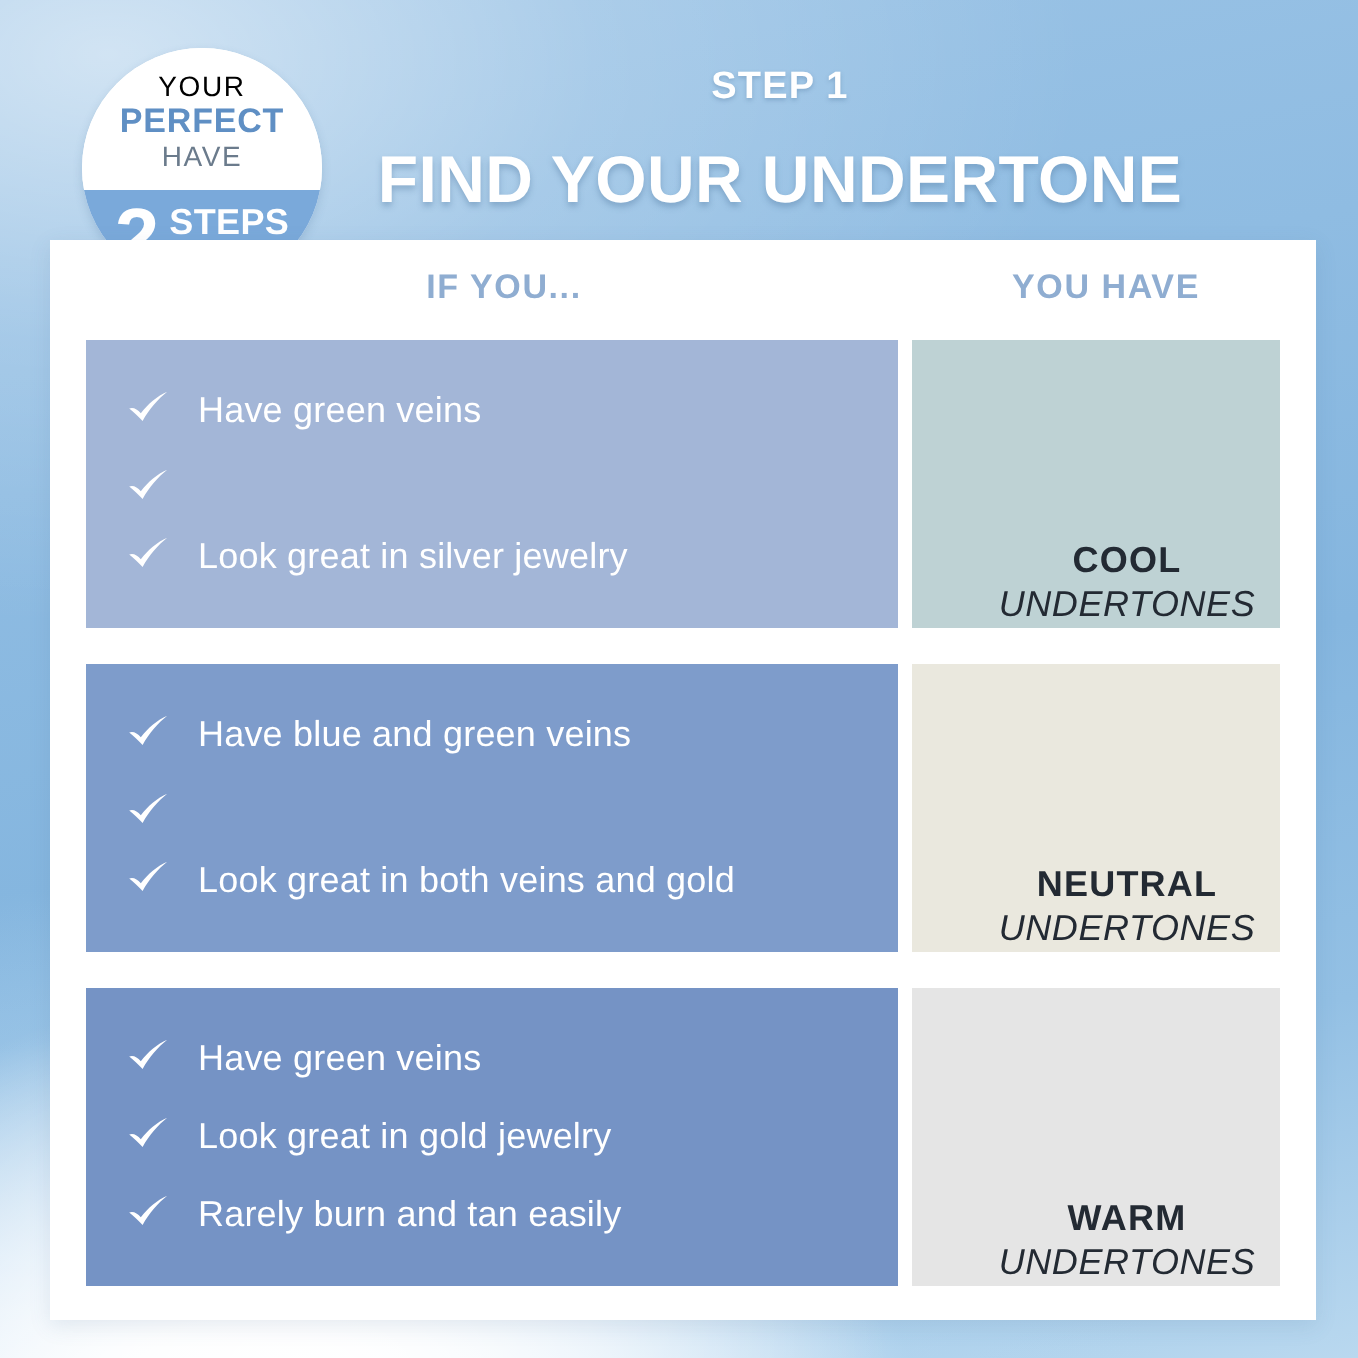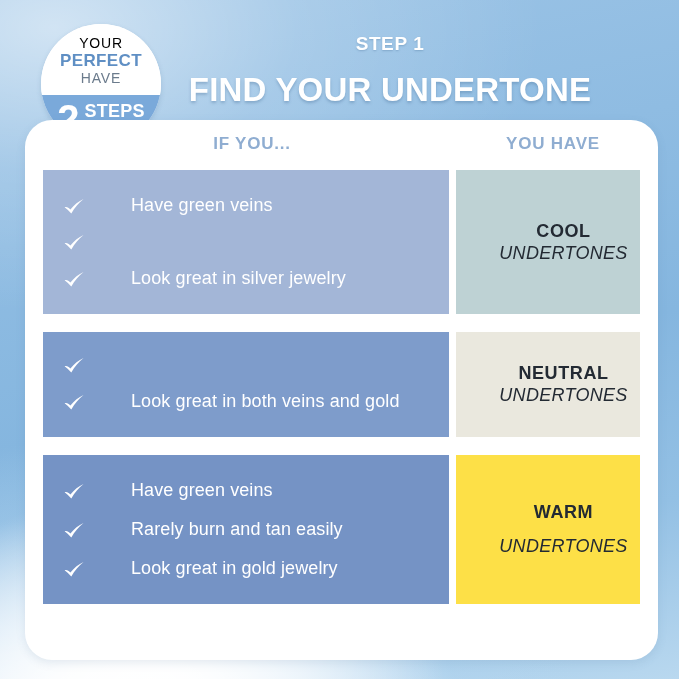--- a/index.html
+++ b/index.html
@@ -146,21 +146,20 @@
     opacity: 0.95;
   }
 
   
   #card {
     position: absolute;
     left: 25px; top: 120px;
     width: 633px; height: 540px;
     background: #ffffff;
     box-shadow: 0 3px 10px rgba(70,110,150,0.13);
-    border-radius: 27px;
   }
 
   
   .col-head {
     position: absolute;
     top: 14px;
     font-size: 17px;
     font-weight: bold;
     letter-spacing: 0.8px;
     color: #8fadd1;
@@ -189,23 +188,22 @@
     display: flex;
     flex-direction: column;
     justify-content: center;
   }
   .row-1 .criteria { background: #a3b6d7; }
   .row-2 .criteria { background: #7e9ccb; }
   .row-3 .criteria { background: #7593c5; }
 
   .criteria-item {
     display: flex;
-    align-items: center;
+    align-items: flex-start;
     margin: 7px 0;
-    gap: 32px;
   }
   .check {
     flex: 0 0 auto;
     width: 22px;
     margin-right: 14px;
     margin-top: 2px;
     display: block;
   }
   .criteria-text {
     color: #ffffff;
@@ -214,27 +212,27 @@
     letter-spacing: 0.1px;
   }
 
   .swatch {
     width: 189px;
     margin-left: 7px;
     box-sizing: border-box;
     display: flex;
     flex-direction: column;
     align-items: center;
-    justify-content: center;
+    justify-content: flex-end;
     text-align: center;
     padding-left: 31px;
   }
   .swatch-cool    { background: #bed2d4; }
   .swatch-neutral { background: #eae8de; }
-  .swatch-warm    { background: #fde047; gap: 12px; }
+  .swatch-warm    { background: #e5e5e5; }
 
   .swatch-name {
     color: #232a33;
     font-size: 18px;
     font-weight: bold;
     letter-spacing: 0.6px;
     line-height: 22px;
   }
   .swatch-sub {
     color: #232a33;
@@ -303,20 +301,26 @@
         <div class="swatch-sub">UNDERTONES</div>
       </div>
     </div>
 
     <div class="row row-2">
       <div class="criteria">
         <div class="criteria-item">
           <svg class="check" viewBox="0 0 22 18" aria-hidden="true">
             <path d="M1.6 9.3 C3.4 8.4 5.6 9.5 7.4 11.6 C11.2 6.8 15.6 3.1 20.6 0.9 C15.9 4.6 11.6 9.6 8.3 15.5 C6.0 13.1 3.8 11.0 1.6 9.3 Z" fill="#ffffff"></path>
           </svg>
+          <span class="criteria-text">Have blue and green veins</span>
+        </div>
+        <div class="criteria-item">
+          <svg class="check" viewBox="0 0 22 18" aria-hidden="true">
+            <path d="M1.6 9.3 C3.4 8.4 5.6 9.5 7.4 11.6 C11.2 6.8 15.6 3.1 20.6 0.9 C15.9 4.6 11.6 9.6 8.3 15.5 C6.0 13.1 3.8 11.0 1.6 9.3 Z" fill="#ffffff"></path>
+          </svg>
         </div>
         <div class="criteria-item">
           <svg class="check" viewBox="0 0 22 18" aria-hidden="true">
             <path d="M1.6 9.3 C3.4 8.4 5.6 9.5 7.4 11.6 C11.2 6.8 15.6 3.1 20.6 0.9 C15.9 4.6 11.6 9.6 8.3 15.5 C6.0 13.1 3.8 11.0 1.6 9.3 Z" fill="#ffffff"></path>
           </svg>
           <span class="criteria-text">Look great in both veins and gold</span>
         </div>
       </div>
       <div class="swatch swatch-neutral">
         <div class="swatch-name">NEUTRAL</div>
@@ -329,27 +333,27 @@
         <div class="criteria-item">
           <svg class="check" viewBox="0 0 22 18" aria-hidden="true">
             <path d="M1.6 9.3 C3.4 8.4 5.6 9.5 7.4 11.6 C11.2 6.8 15.6 3.1 20.6 0.9 C15.9 4.6 11.6 9.6 8.3 15.5 C6.0 13.1 3.8 11.0 1.6 9.3 Z" fill="#ffffff"></path>
           </svg>
           <span class="criteria-text">Have green veins</span>
         </div>
         <div class="criteria-item">
           <svg class="check" viewBox="0 0 22 18" aria-hidden="true">
             <path d="M1.6 9.3 C3.4 8.4 5.6 9.5 7.4 11.6 C11.2 6.8 15.6 3.1 20.6 0.9 C15.9 4.6 11.6 9.6 8.3 15.5 C6.0 13.1 3.8 11.0 1.6 9.3 Z" fill="#ffffff"></path>
           </svg>
+          <span class="criteria-text">Look great in gold jewelry</span>
+        </div>
+        <div class="criteria-item">
+          <svg class="check" viewBox="0 0 22 18" aria-hidden="true">
+            <path d="M1.6 9.3 C3.4 8.4 5.6 9.5 7.4 11.6 C11.2 6.8 15.6 3.1 20.6 0.9 C15.9 4.6 11.6 9.6 8.3 15.5 C6.0 13.1 3.8 11.0 1.6 9.3 Z" fill="#ffffff"></path>
+          </svg>
           <span class="criteria-text">Rarely burn and tan easily</span>
-        </div>
-        <div class="criteria-item">
-          <svg class="check" viewBox="0 0 22 18" aria-hidden="true">
-            <path d="M1.6 9.3 C3.4 8.4 5.6 9.5 7.4 11.6 C11.2 6.8 15.6 3.1 20.6 0.9 C15.9 4.6 11.6 9.6 8.3 15.5 C6.0 13.1 3.8 11.0 1.6 9.3 Z" fill="#ffffff"></path>
-          </svg>
-          <span class="criteria-text">Look great in gold jewelry</span>
         </div>
       </div>
       <div class="swatch swatch-warm">
         <div class="swatch-name">WARM</div>
         <div class="swatch-sub">UNDERTONES</div>
       </div>
     </div>
 
   </div>
 </div>

